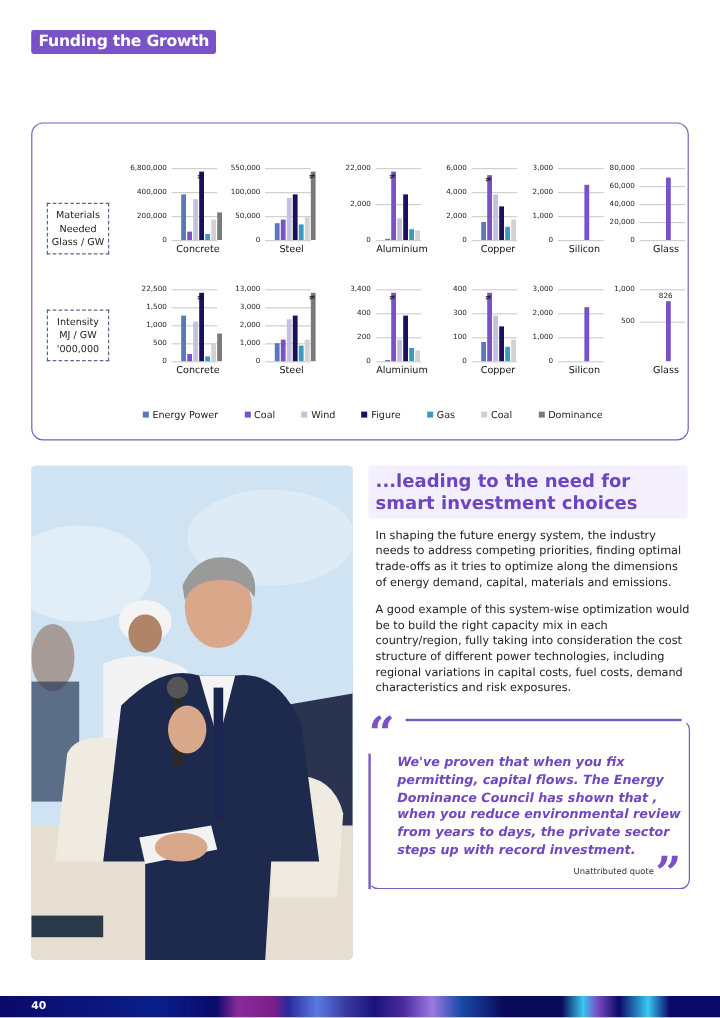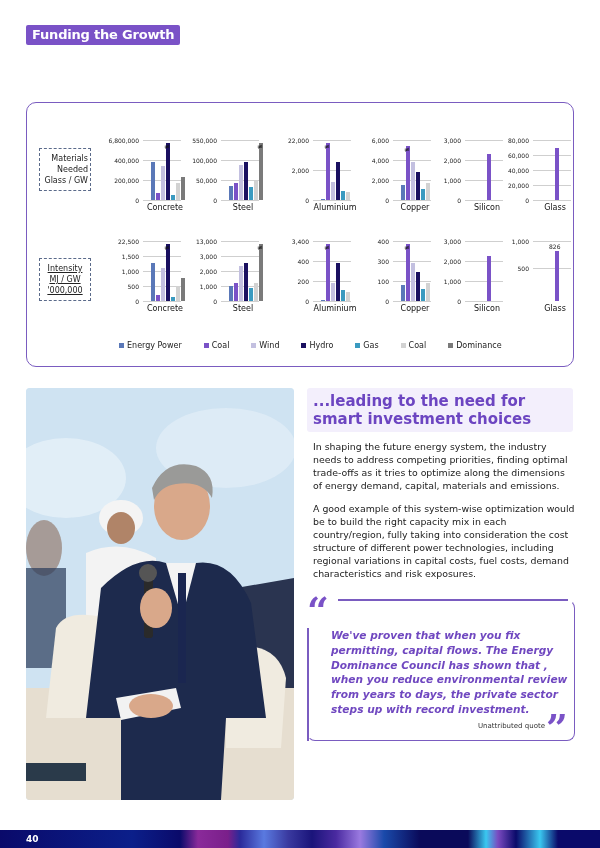--- a/index.html
+++ b/index.html
@@ -94,26 +94,26 @@
   }
   .page-number { position: absolute; left: 26px; top: 834px; color: #fff; font-size: 9px; font-weight: bold; }
 </style>
 </head>
 <body>
 
 <div class="section-tag">Funding the Growth</div>
 
 <div class="figure-frame">
 
-  <div class="row-label" style="left:12px; top:45px;text-align:right;">
+  <div class="row-label" style="left:12px; top:66px;">
     <div>Materials</div>
     <div>Needed</div>
     <div>Glass / GW</div>
   </div>
-  <div class="row-label" style="left:12px; top:155px;text-decoration:underline;">
+  <div class="row-label" style="left:12px; top:155px;">
     <div>Intensity</div>
     <div>MJ / GW</div>
     <div>'000,000</div>
   </div>
 
   <div id="charts-host">
       <div class="mini-chart" style="left: 80px; top: 37px; width: 90px; height: 60px;">
         <div class="tick" style="top: 0px;">6,800,000</div>
         <div class="gridline" style="top: 0px; width: 38px;"></div>
         <div class="tick" style="top: 20px;">400,000</div>
@@ -356,21 +356,21 @@
     <div class="legend-item">
         <span class="legend-swatch" style="background:#7a52c7"></span>
         <span>Coal</span>
       </div>
     <div class="legend-item">
         <span class="legend-swatch" style="background:#c3c0e0"></span>
         <span>Wind</span>
       </div>
     <div class="legend-item">
         <span class="legend-swatch" style="background:#1a1060"></span>
-        <span>Hydro</span>
+        <span>Figure</span>
       </div>
     <div class="legend-item">
         <span class="legend-swatch" style="background:#3a9ac0"></span>
         <span>Gas</span>
       </div>
     <div class="legend-item">
         <span class="legend-swatch" style="background:#d2d2d2"></span>
         <span>Coal</span>
       </div>
     <div class="legend-item">

